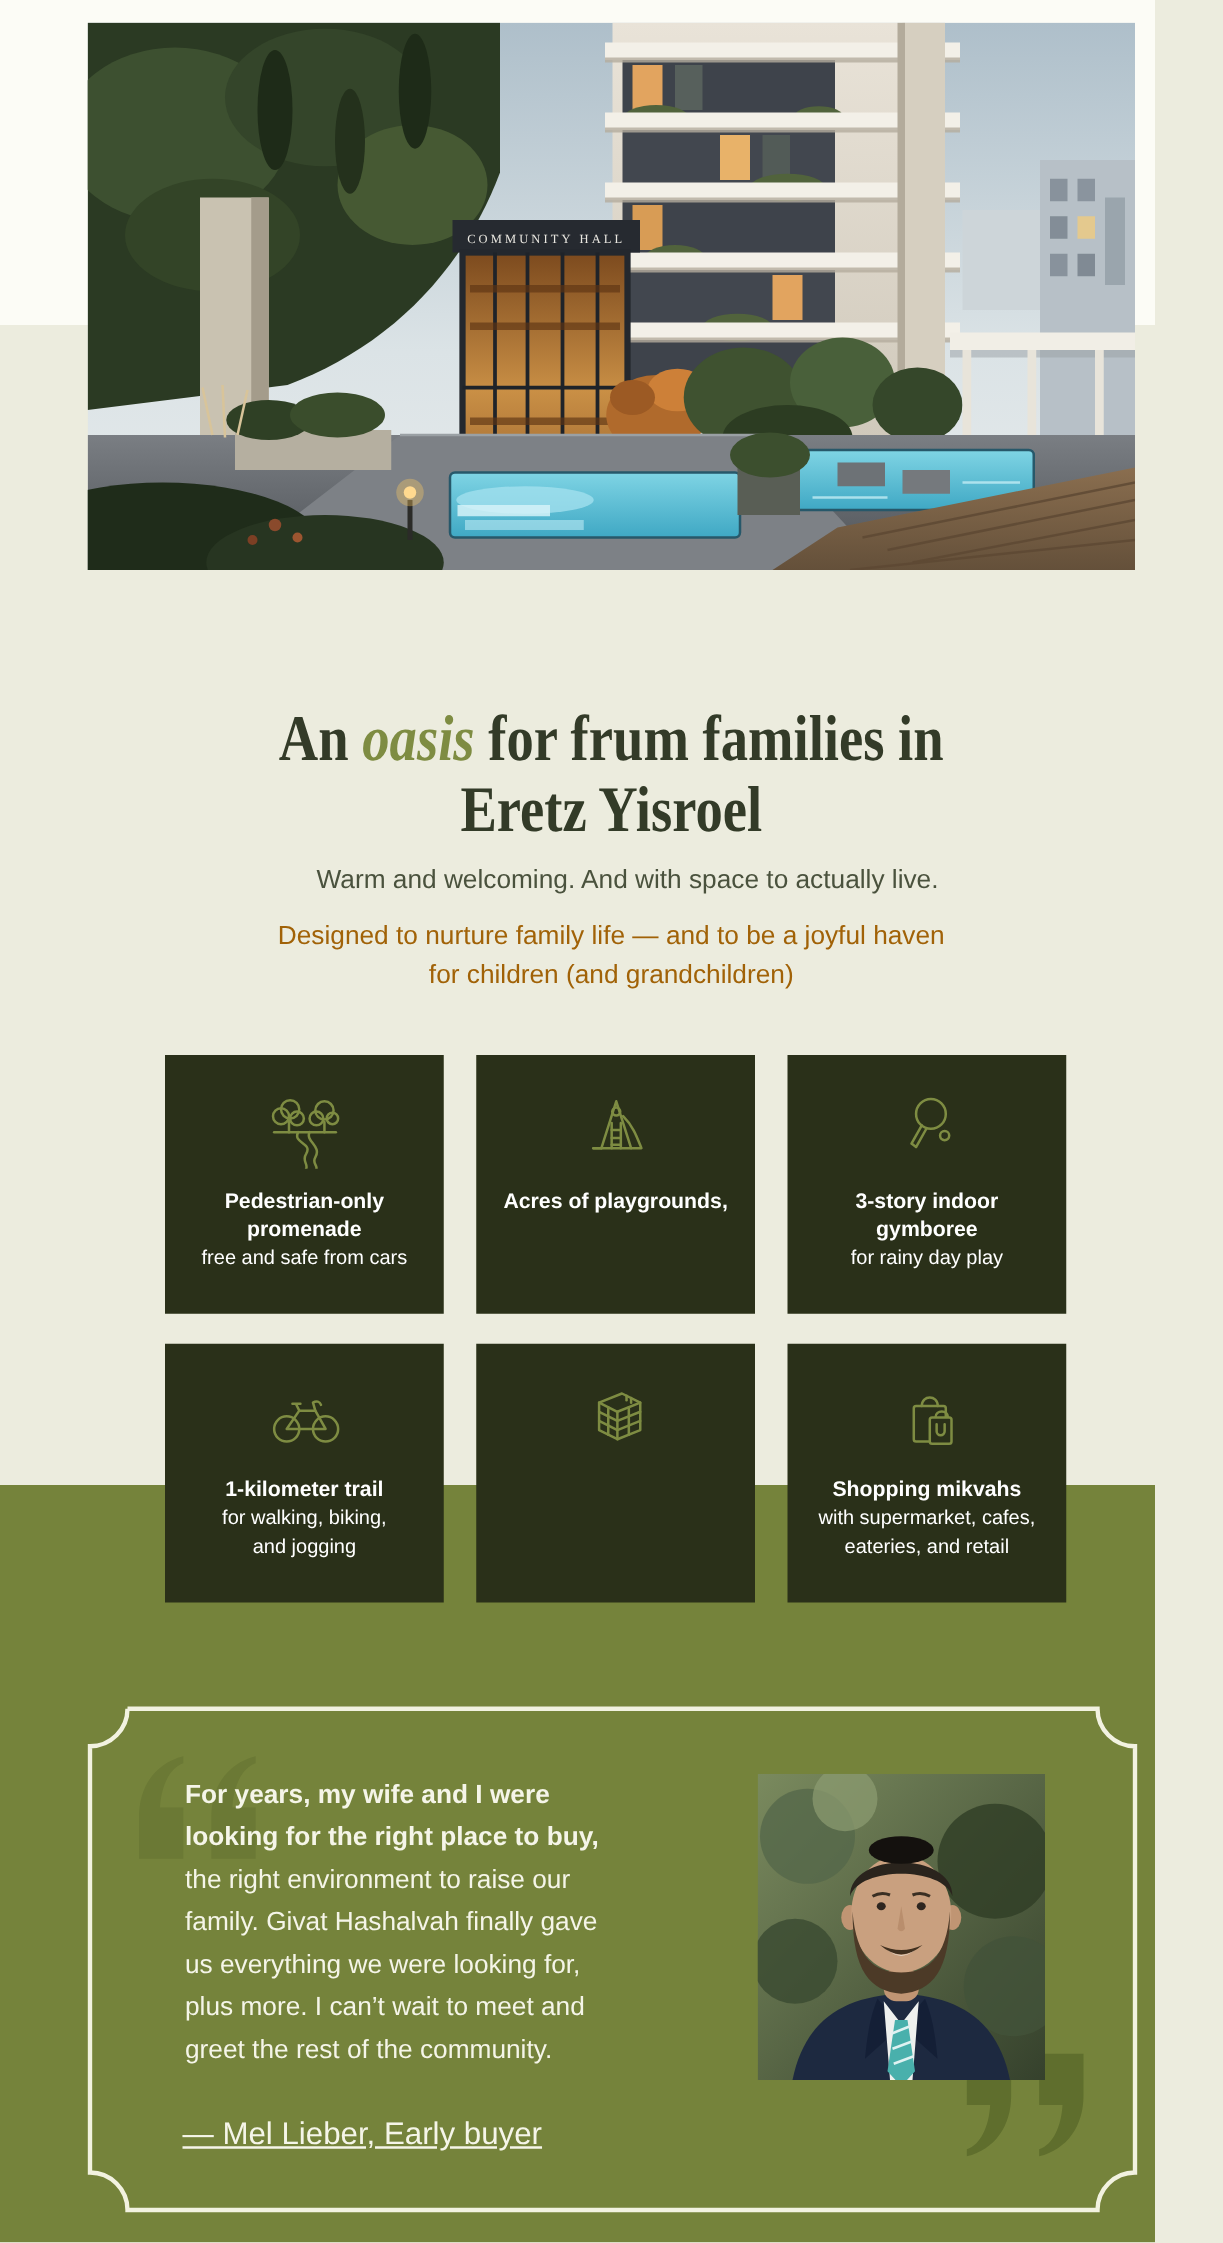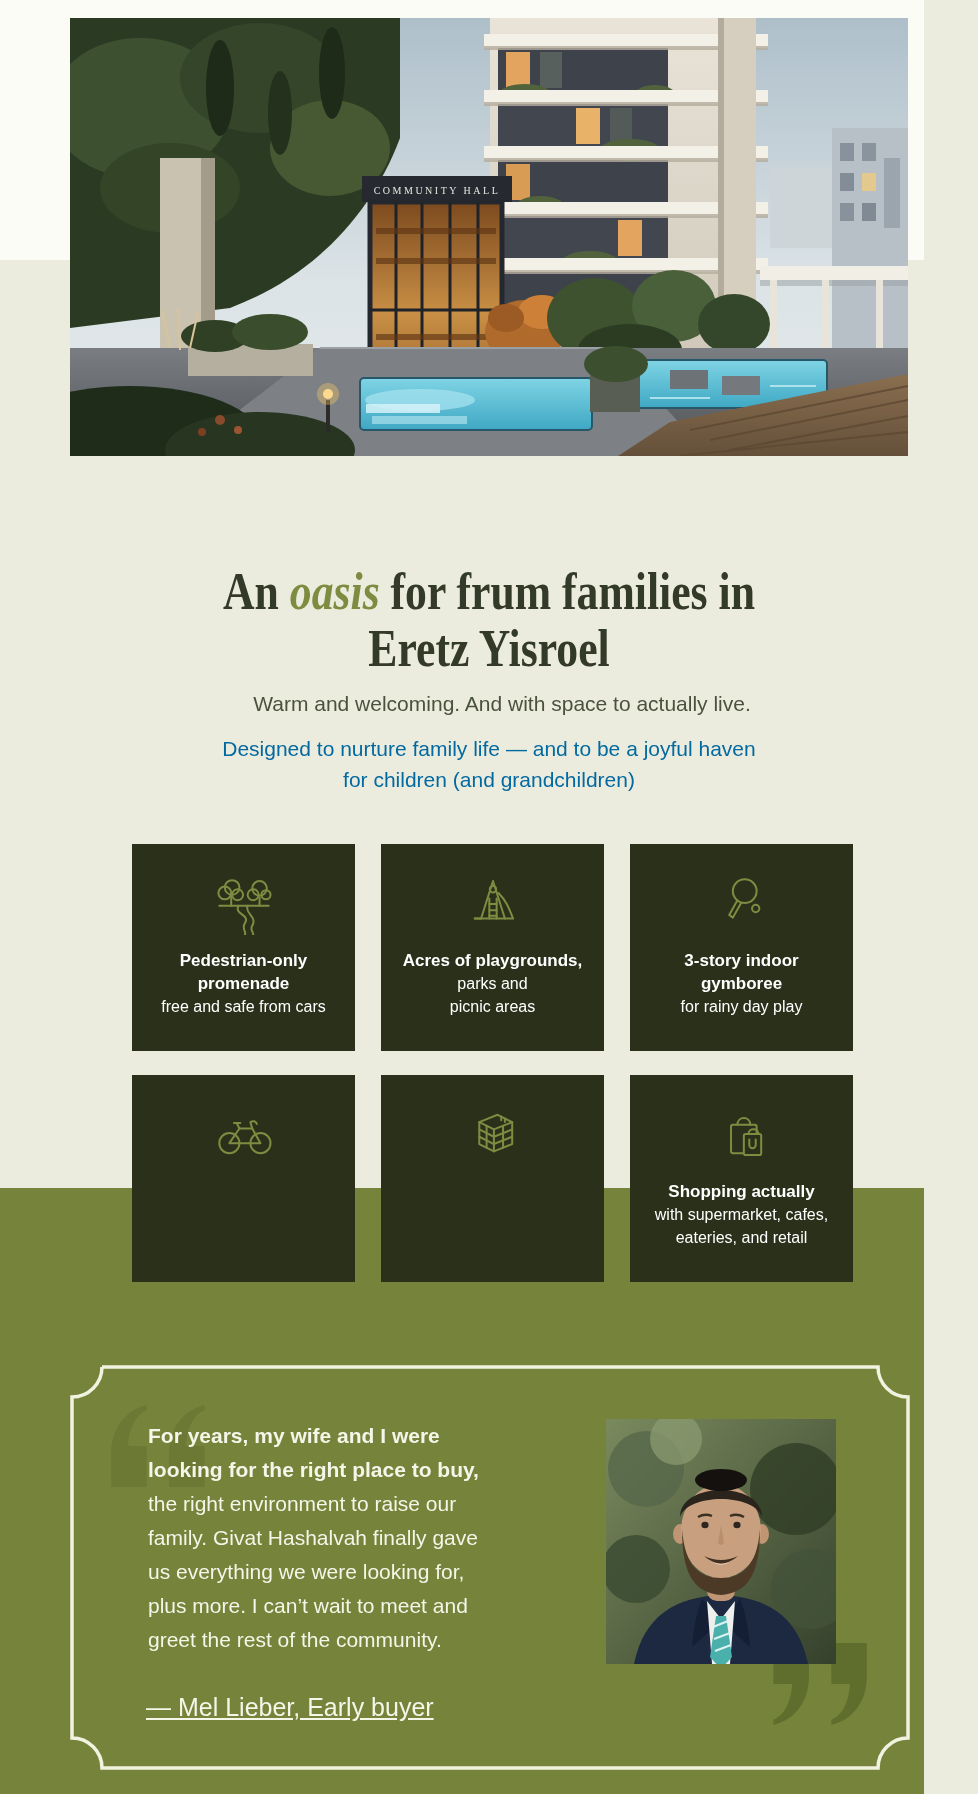--- a/index.html
+++ b/index.html
@@ -12,21 +12,21 @@
   .hero svg{display:block;}
 
   .headline{position:absolute;left:0;top:528px;width:978px;text-align:center;
             font-family:"Liberation Serif",serif;color:#333B28;font-size:52px;line-height:57px;
             transform:scaleX(0.84);transform-origin:50% 0;}
   .headline em{font-style:italic;color:#7E8C42;}
 
   .intro1{position:absolute;left:0;top:668px;width:978px;text-align:center;
           color:#4A523D;font-size:21px;line-height:30px;padding-left:13px;}
   .intro2{position:absolute;left:0;top:712px;width:978px;text-align:center;
-          color:#0369a1;font-size:21px;line-height:31px;}
+          color:#a16207;font-size:21px;line-height:31px;}
 
   .features{position:absolute;left:132px;top:844px;width:721px;
             display:grid;grid-template-columns:repeat(3,223px);grid-auto-rows:207px;
             column-gap:26px;row-gap:24px;}
   .card{background:#2A3019;color:#FFFFFF;display:flex;flex-direction:column;align-items:center;
         padding-top:27px;box-sizing:border-box;text-align:center;}
   .card .icon{height:64px;display:flex;align-items:center;justify-content:center;}
   .card .txt{margin-top:14px;}
   .card .b{font-weight:bold;font-size:17px;line-height:23px;}
   .card .n{font-size:16px;line-height:23px;}
@@ -263,21 +263,20 @@
           <line x1="31" y1="36" x2="39" y2="36"></line>
             <line x1="31" y1="43" x2="39" y2="43"></line>
             <line x1="31" y1="49" x2="39" y2="49"></line>
           <path d="M41 24 C50 33 53 42 57 52"></path>
           <line x1="15" y1="52" x2="56" y2="52"></line>
           <path d="M22 52 L15 52"></path>
         </svg>
       </span>
       <div class="txt">
         <div class="b">Acres of playgrounds,</div>
-        <div class="n">parks and<br>picnic areas</div>
       </div>
     </div>
 
     <div class="card">
       <span class="icon">
         <svg width="66" height="64" viewBox="0 0 70 70" fill="none" stroke="#7E8C42" stroke-width="2.2" stroke-linecap="round" stroke-linejoin="round">
           <circle cx="38" cy="22" r="13"></circle>
           <path d="M30 32 L21 48 M34 35 L25 51 M21 48 L25 51"></path>
           <circle cx="50" cy="41" r="4"></circle>
         </svg>
@@ -291,20 +290,24 @@
     <div class="card">
       <span class="icon">
         <svg width="66" height="64" viewBox="0 0 70 70" fill="none" stroke="#7E8C42" stroke-width="2.2" stroke-linecap="round" stroke-linejoin="round">
           <circle cx="19" cy="45" r="11"></circle>
             <circle cx="53" cy="45" r="11"></circle>
           <path d="M19 45 L30 29 H44 L53 45 H33 Z"></path>
           <path d="M30 29 L27 23 M24 23 H31"></path>
           <path d="M44 29 L42 22 M42 22 C45 20 48 21 49 24"></path>
         </svg>
       </span>
+      <div class="txt">
+        <div class="b">1-kilometer trail</div>
+        <div class="n">for walking, biking,<br>and jogging</div>
+      </div>
     </div>
 
     <div class="card">
       <span class="icon">
         <svg width="66" height="64" viewBox="0 0 70 70" fill="none" stroke="#7E8C42" stroke-width="2.2" stroke-linecap="round" stroke-linejoin="round">
           <path d="M20 22 L40 14 L56 22 L56 46 L36 54 L20 46 Z"></path>
           <path d="M20 22 L36 30 L56 22"></path>
           <line x1="36" y1="30" x2="36" y2="54"></line>
           <path d="M20 30 L36 38 L56 30"></path>
           <path d="M20 38 L36 46 L56 38"></path>
@@ -320,21 +323,21 @@
       <span class="icon">
         <svg width="66" height="64" viewBox="0 0 70 70" fill="none" stroke="#7E8C42" stroke-width="2.2" stroke-linecap="round" stroke-linejoin="round">
           <path d="M30 25 C30 15 44 15 44 25"></path>
           <rect x="23" y="25" width="28" height="31" rx="2"></rect>
           <path d="M42 35 C42 28 53 28 53 35"></path>
           <rect x="37" y="35" width="19" height="23" rx="2" fill="#2A3019"></rect>
           <path d="M43 41 v6 a3.5 3.5 0 0 0 7 0 v-6"></path>
         </svg>
       </span>
       <div class="txt">
-        <div class="b">Shopping actually</div>
+        <div class="b">Shopping mikvahs</div>
         <div class="n">with supermarket, cafes,<br>eateries, and retail</div>
       </div>
     </div>
   </div>
 
   <div class="quote-box">
     <svg class="frame" width="844" height="409" viewBox="0 0 844 409">
       <path d="M 34 4 H 810 A 30 30 0 0 0 840 34 V 375 A 30 30 0 0 0 810 405 H 34 A 30 30 0 0 0 4 375 V 34 A 30 30 0 0 0 34 4" fill="none" stroke="#F2F2E0" stroke-width="3.5"></path>
     </svg>
 

